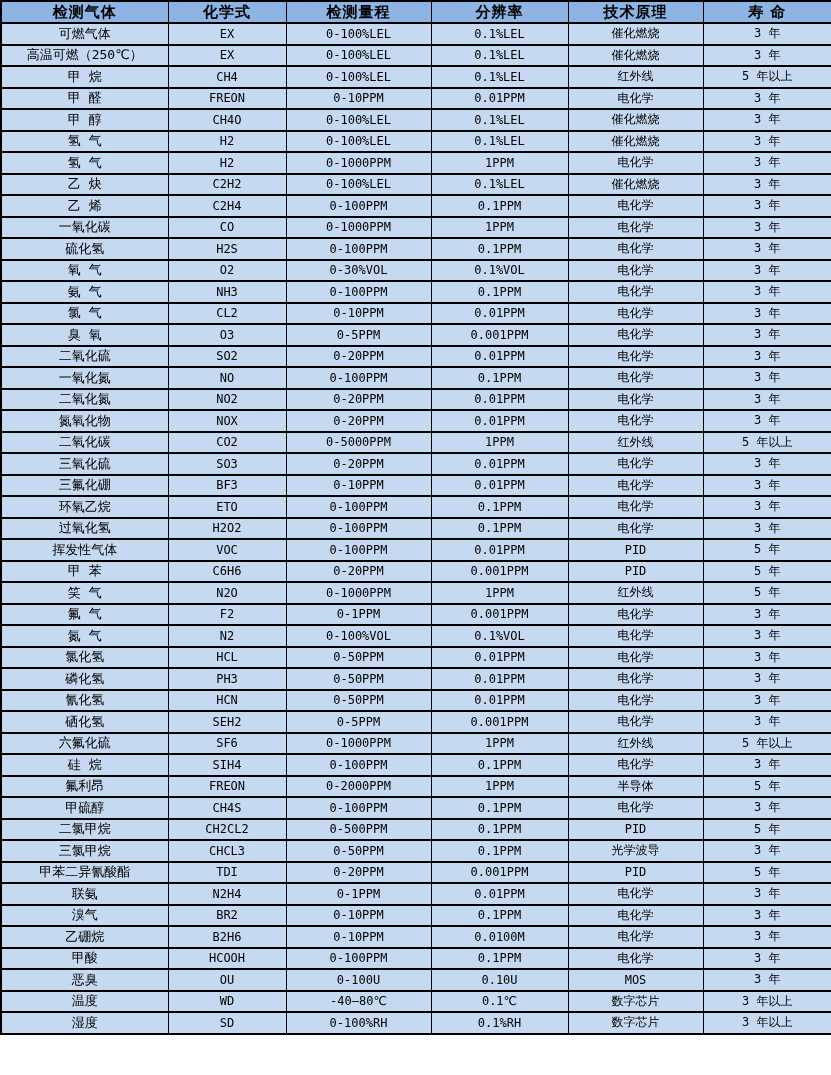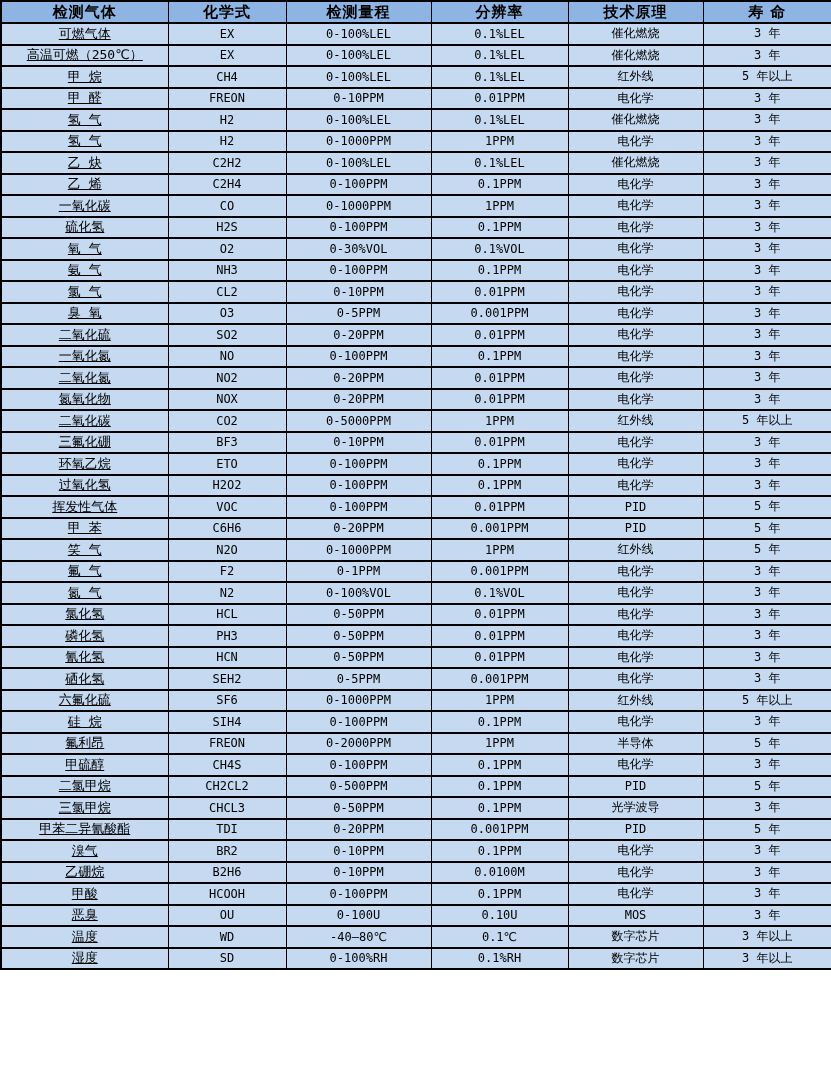--- a/index.html
+++ b/index.html
@@ -43,21 +43,21 @@
     margin-left: 36px;
   }
   table.spec tbody tr {
     height: 21.5px;
     background: var(--row-bg);
   }
   table.spec td {
     font-size: 12px;
     font-family: "DejaVu Sans Mono", "DejaVu Sans", sans-serif;
   }
-  table.spec td.c-gas-name { font-size: 13px; text-decoration: underline; }
+  table.spec td.c-gas-name { font-size: 13px; }
 </style>
 </head>
 <body>
 
 <table class="spec">
   <colgroup>
     <col style="width:167px">
     <col style="width:118px">
     <col style="width:145px">
     <col style="width:137px">
@@ -101,20 +101,28 @@
       </tr>
       <tr>
         <td class="c-gas-name">甲 醛</td>
         <td class="c-formula">FREON</td>
         <td class="c-range">0-10PPM</td>
         <td class="c-resolution">0.01PPM</td>
         <td class="c-principle">电化学</td>
         <td class="c-lifespan">3 年</td>
       </tr>
       <tr>
+        <td class="c-gas-name">甲 醇</td>
+        <td class="c-formula">CH4O</td>
+        <td class="c-range">0-100%LEL</td>
+        <td class="c-resolution">0.1%LEL</td>
+        <td class="c-principle">催化燃烧</td>
+        <td class="c-lifespan">3 年</td>
+      </tr>
+      <tr>
         <td class="c-gas-name">氢 气</td>
         <td class="c-formula">H2</td>
         <td class="c-range">0-100%LEL</td>
         <td class="c-resolution">0.1%LEL</td>
         <td class="c-principle">催化燃烧</td>
         <td class="c-lifespan">3 年</td>
       </tr>
       <tr>
         <td class="c-gas-name">氢 气</td>
         <td class="c-formula">H2</td>
@@ -221,20 +229,28 @@
       </tr>
       <tr>
         <td class="c-gas-name">二氧化碳</td>
         <td class="c-formula">CO2</td>
         <td class="c-range">0-5000PPM</td>
         <td class="c-resolution">1PPM</td>
         <td class="c-principle">红外线</td>
         <td class="c-lifespan">5 年以上</td>
       </tr>
       <tr>
+        <td class="c-gas-name">三氧化硫</td>
+        <td class="c-formula">SO3</td>
+        <td class="c-range">0-20PPM</td>
+        <td class="c-resolution">0.01PPM</td>
+        <td class="c-principle">电化学</td>
+        <td class="c-lifespan">3 年</td>
+      </tr>
+      <tr>
         <td class="c-gas-name">三氟化硼</td>
         <td class="c-formula">BF3</td>
         <td class="c-range">0-10PPM</td>
         <td class="c-resolution">0.01PPM</td>
         <td class="c-principle">电化学</td>
         <td class="c-lifespan">3 年</td>
       </tr>
       <tr>
         <td class="c-gas-name">环氧乙烷</td>
         <td class="c-formula">ETO</td>
@@ -371,20 +387,28 @@
         <td class="c-principle">光学波导</td>
         <td class="c-lifespan">3 年</td>
       </tr>
       <tr>
         <td class="c-gas-name">甲苯二异氰酸酯</td>
         <td class="c-formula">TDI</td>
         <td class="c-range">0-20PPM</td>
         <td class="c-resolution">0.001PPM</td>
         <td class="c-principle">PID</td>
         <td class="c-lifespan">5 年</td>
+      </tr>
+      <tr>
+        <td class="c-gas-name">联氨</td>
+        <td class="c-formula">N2H4</td>
+        <td class="c-range">0-1PPM</td>
+        <td class="c-resolution">0.01PPM</td>
+        <td class="c-principle">电化学</td>
+        <td class="c-lifespan">3 年</td>
       </tr>
       <tr>
         <td class="c-gas-name">溴气</td>
         <td class="c-formula">BR2</td>
         <td class="c-range">0-10PPM</td>
         <td class="c-resolution">0.1PPM</td>
         <td class="c-principle">电化学</td>
         <td class="c-lifespan">3 年</td>
       </tr>
       <tr>

